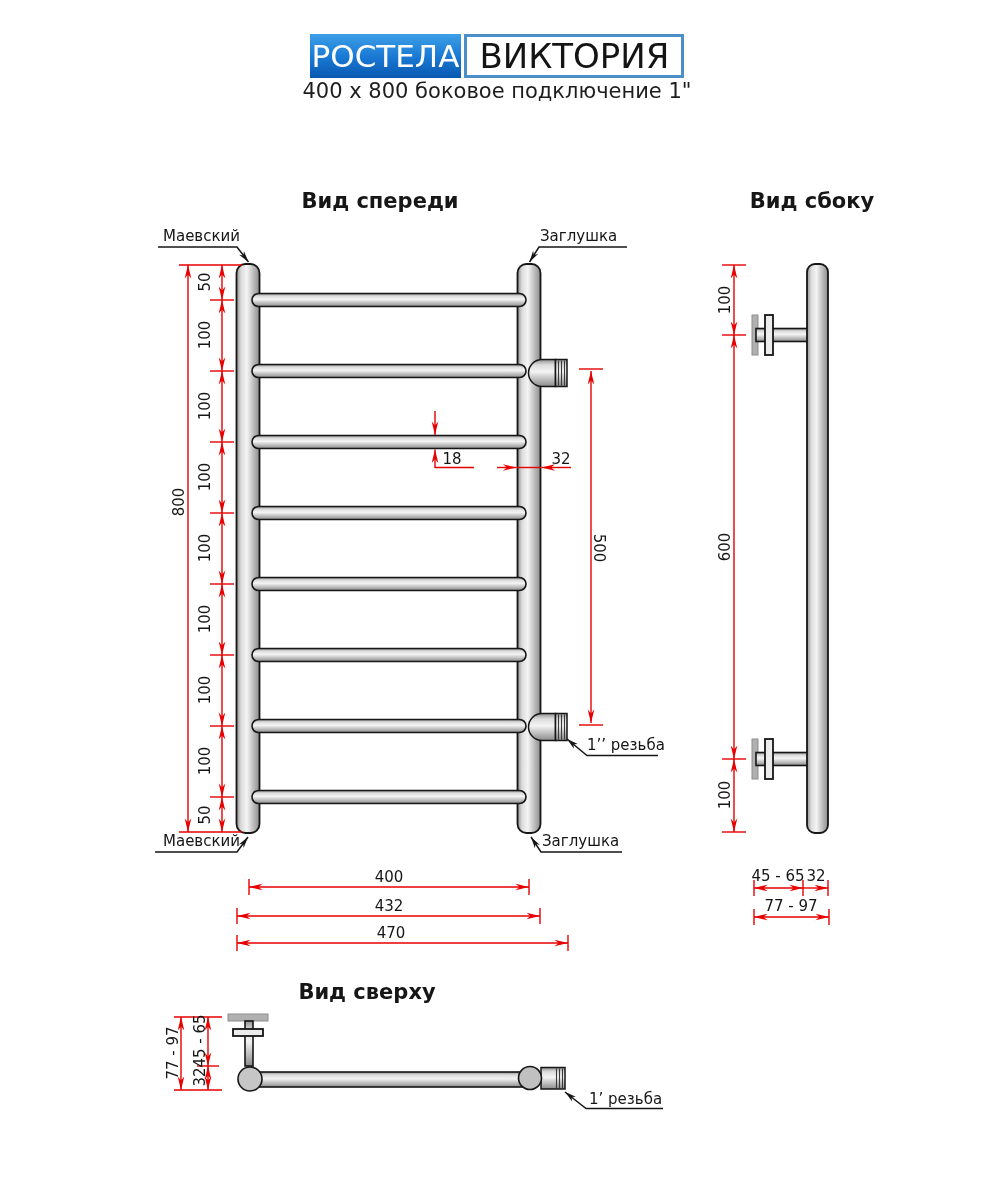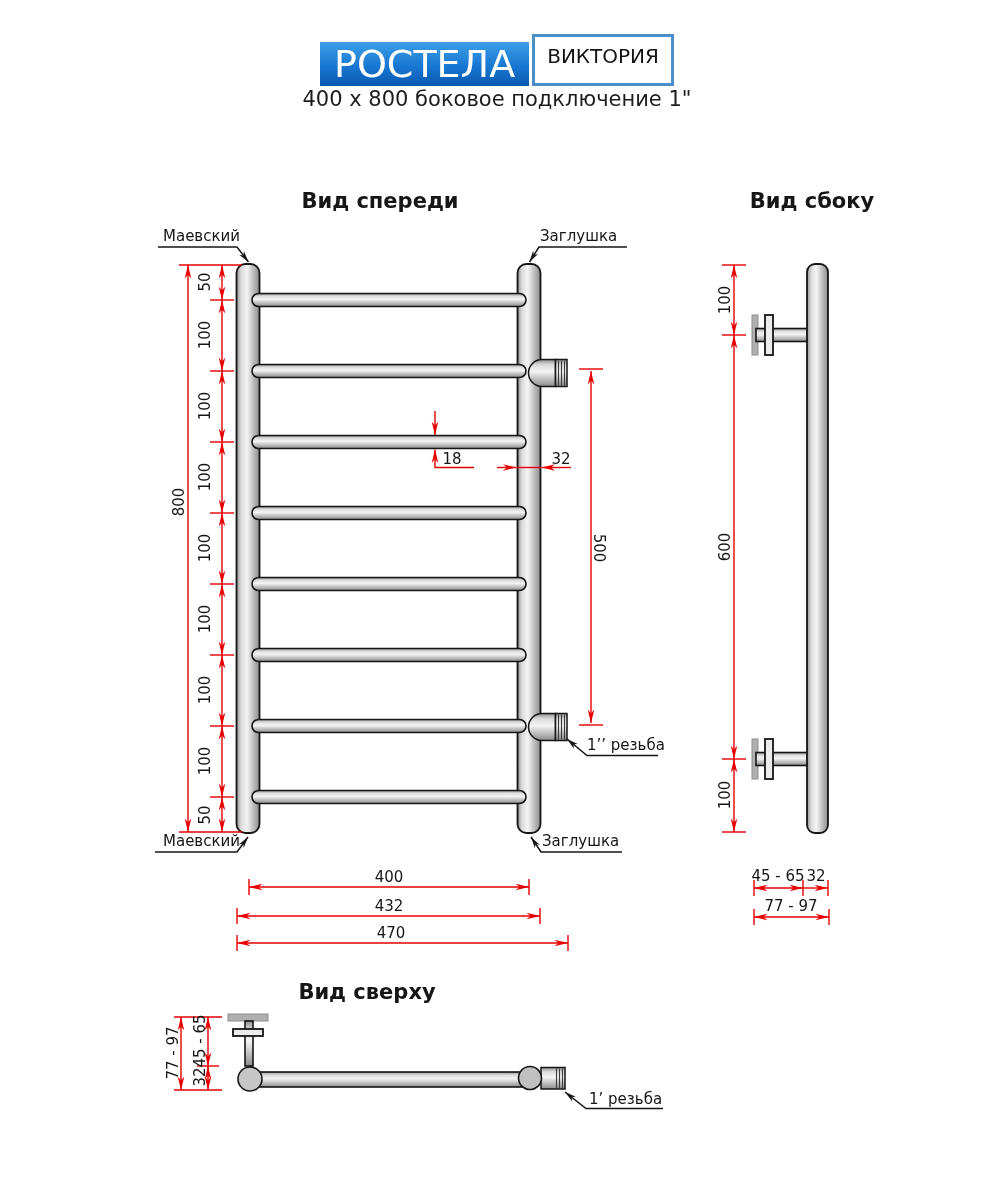--- a/index.html
+++ b/index.html
@@ -1,23 +1,23 @@
 <!DOCTYPE html>
 <html><head>
 <meta charset="utf-8">
 <style>
   html,body{margin:0;padding:0;background:#ffffff;}
   .page{position:relative;width:994px;height:1200px;background:#fff;overflow:hidden;
         font-family:"DejaVu Sans","Liberation Sans",sans-serif;}
   .header{position:absolute;top:34px;left:0;width:994px;text-align:center;z-index:2;}
   .logo-row{display:flex;justify-content:center;align-items:stretch;gap:3px;}
   .brand{background:linear-gradient(180deg,#3d9fe8 0%,#1877d2 55%,#0a58b0 100%);
-         color:#fff;font-size:38px;line-height:38px;padding:3px 14px;margin-top:8px;}
+         color:#fff;font-size:31px;line-height:38px;padding:3px 2px;}
   .series{border:3px solid #4a8fc8;background:#fff;color:#141414;
-          font-size:20px;line-height:38px;padding:0px 12px;text-align:right;}
+          font-size:34px;line-height:38px;padding:0px 12px;text-align:right;}
   .subtitle{font-size:21px;color:#1d1d1d;margin-top:1px;}
   svg{position:absolute;top:0;left:0;}
   .t{font-family:"DejaVu Sans","Liberation Sans",sans-serif;fill:#161616;}
   .dim{font-size:15px;}
   .lbl{font-size:15px;}
   .vt{font-size:21px;font-weight:bold;}
   .dl{stroke:#e60000;stroke-width:1.4;fill:none;}
   .xl{stroke:#e60000;stroke-width:1.4;}
   .ld{stroke:#161616;stroke-width:1.5;fill:none;}
   .tube{fill:url(#gv);stroke:#161616;stroke-width:1.8;}

